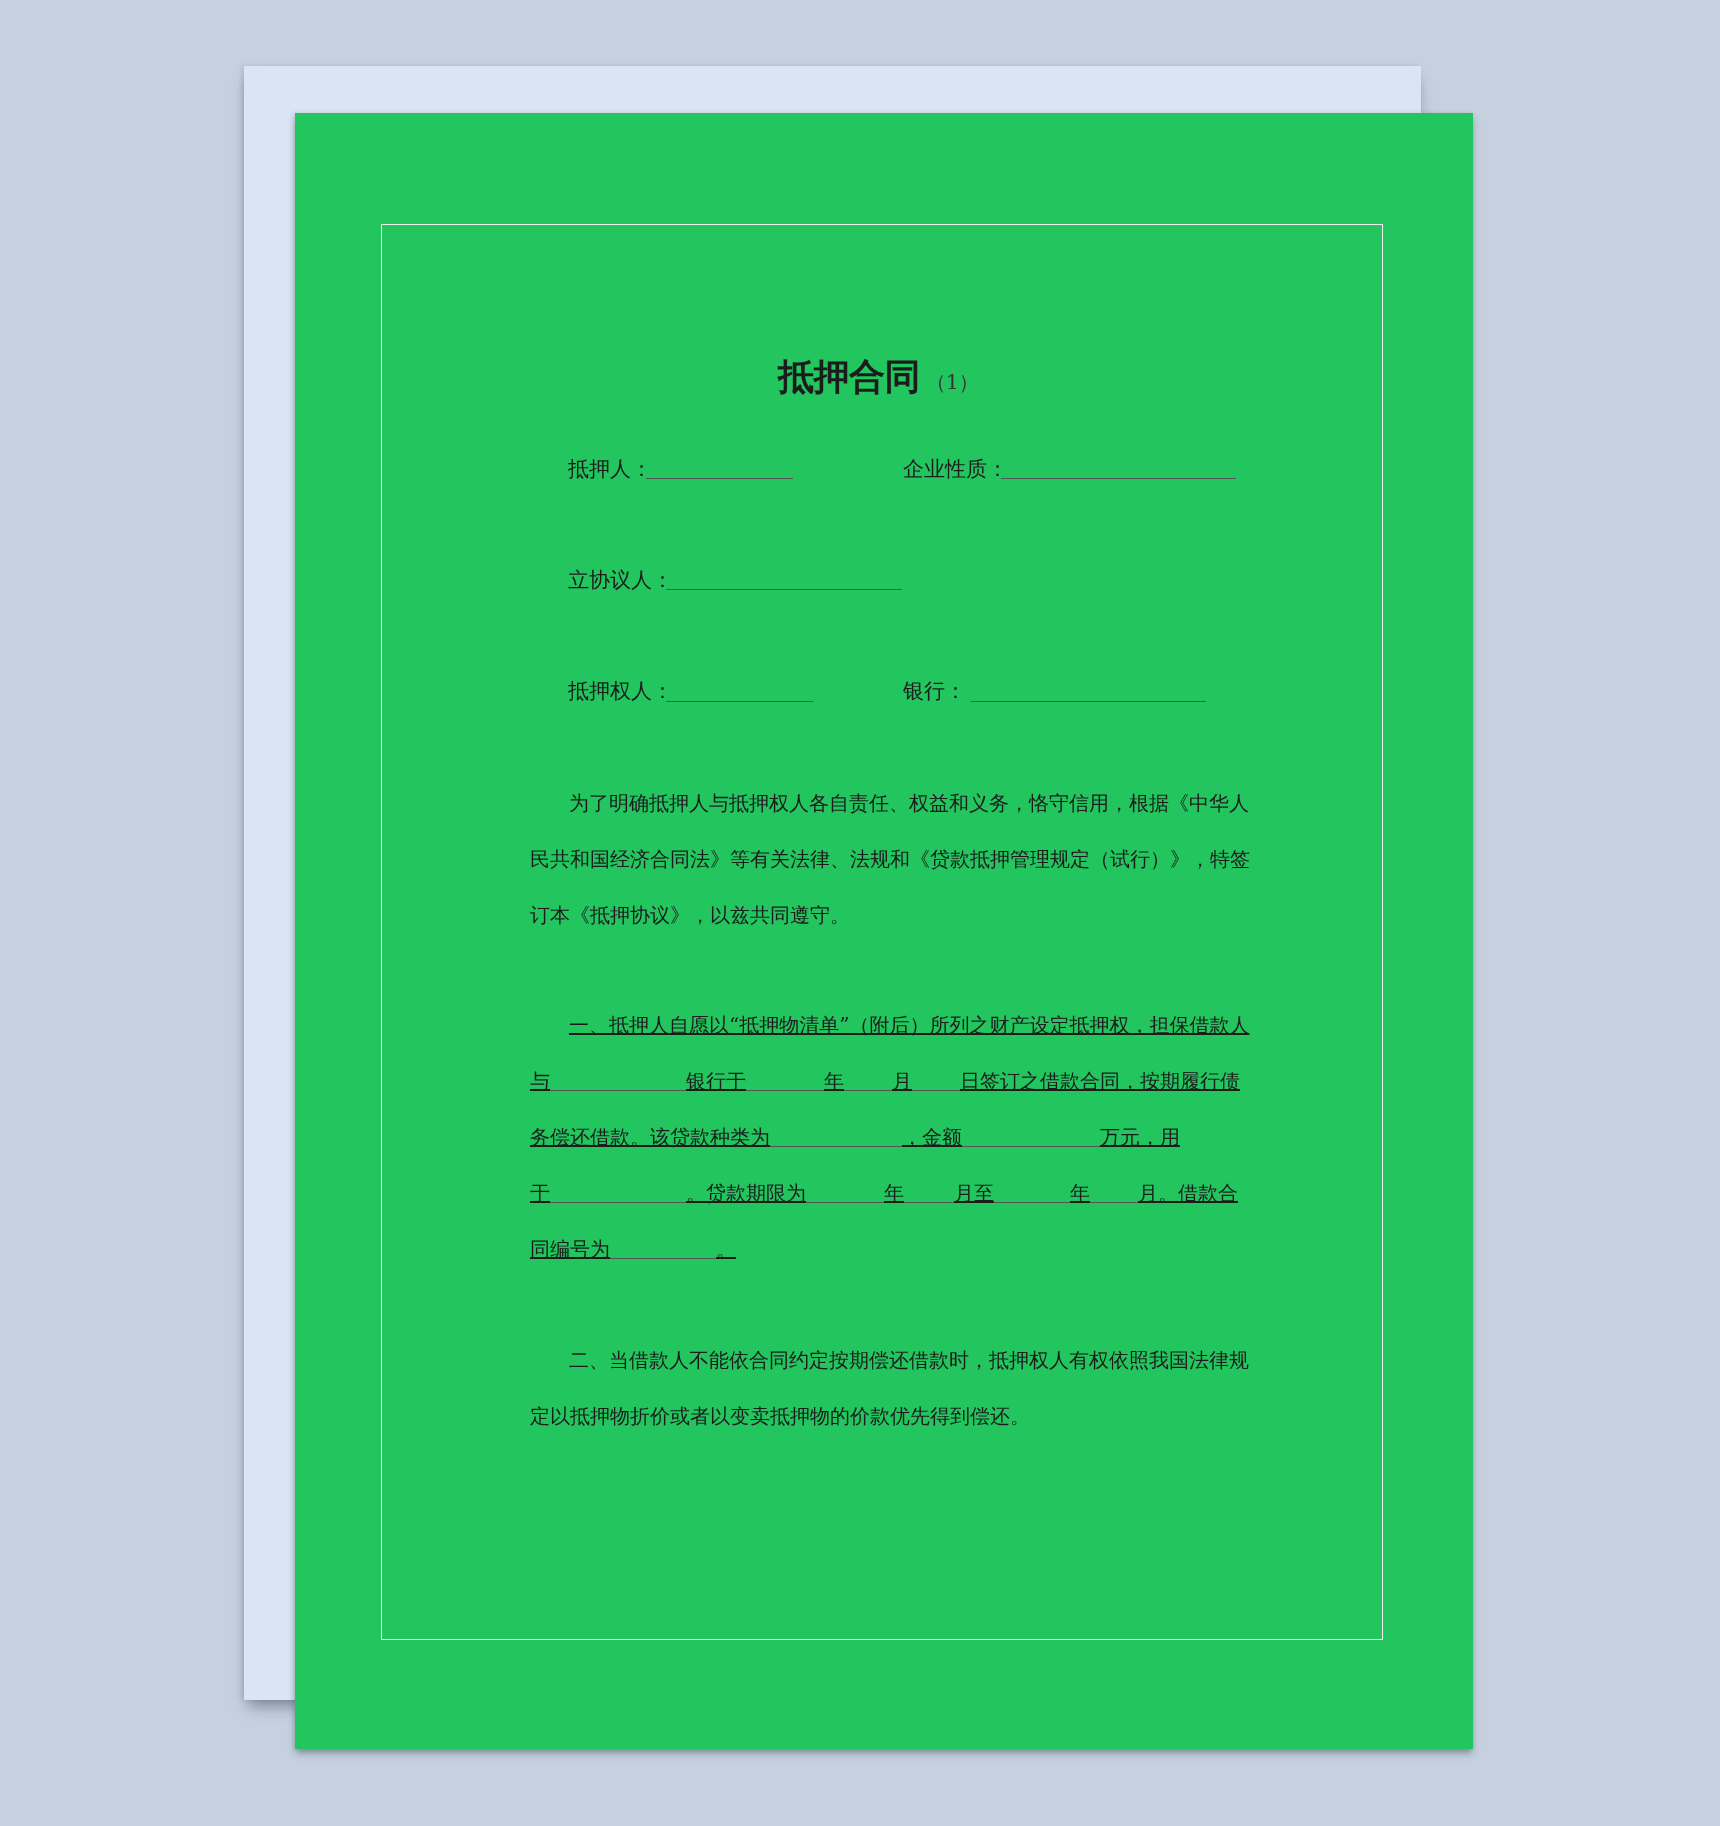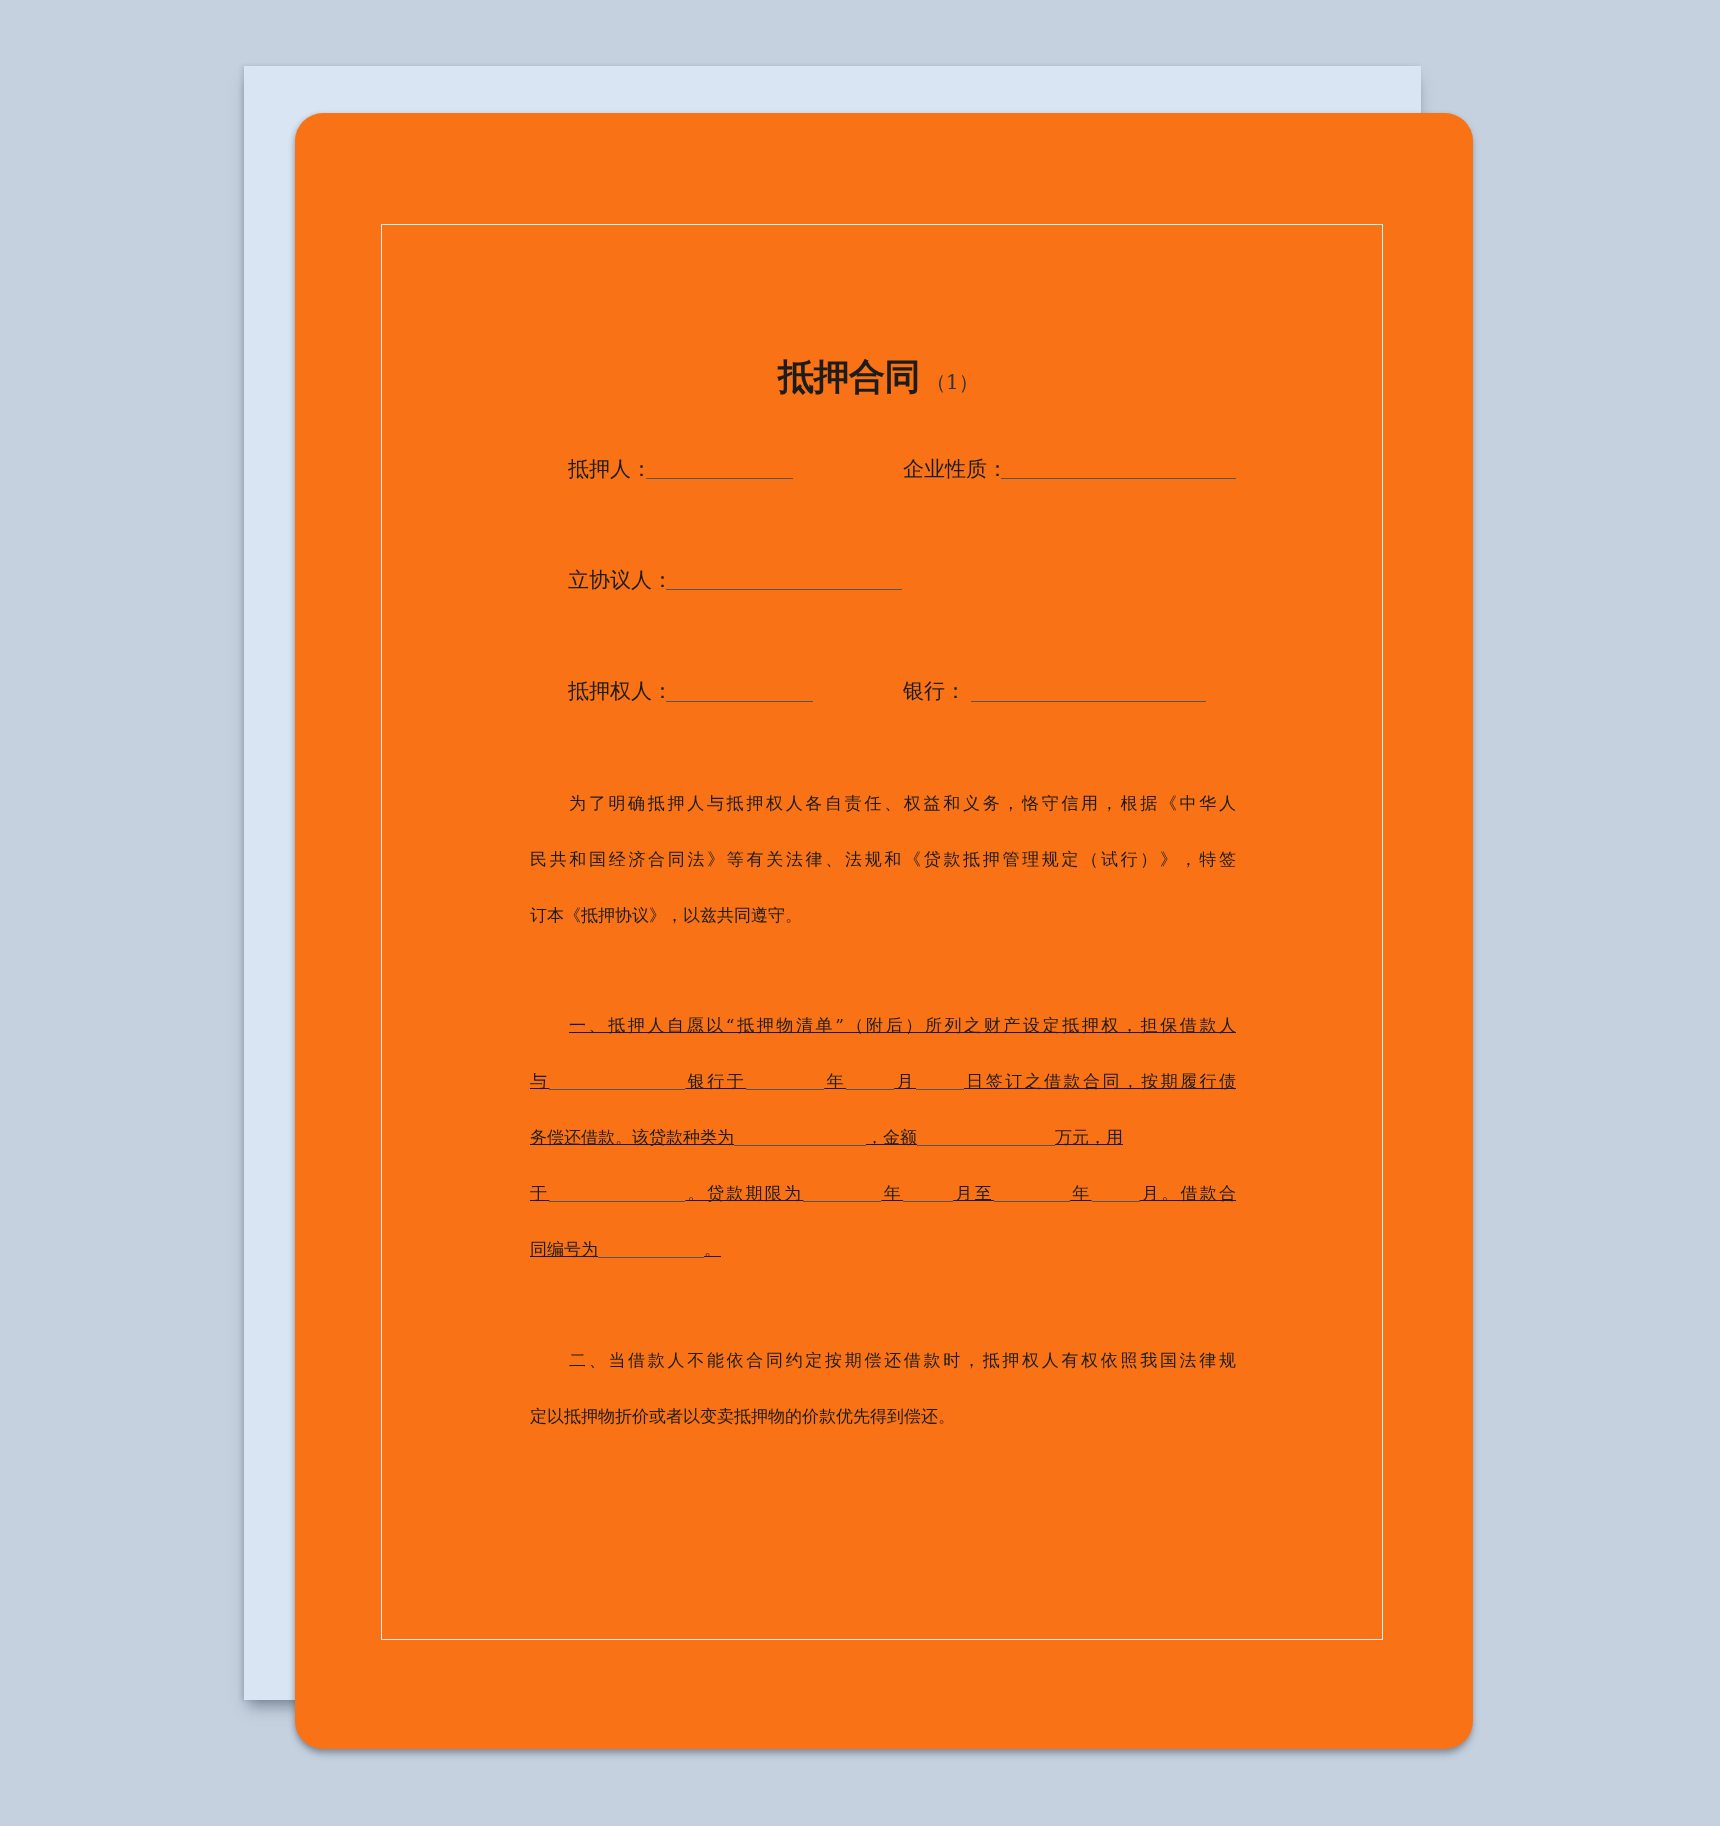--- a/index.html
+++ b/index.html
@@ -13,44 +13,43 @@
   }
   .back-page {
     position: absolute; left: 244px; top: 66px;
     width: 1177px; height: 1634px;
     background: #dae5f3;
     box-shadow: 0 10px 14px -4px rgba(60,72,92,0.55), -2px 0 4px rgba(60,72,92,0.15);
   }
   .front-page {
     position: absolute; left: 295px; top: 113px;
     width: 1178px; height: 1636px;
-    background: #f97316;
+    background: #22c55e;
     box-shadow: 0 5px 7px -1px rgba(60,72,92,0.5), -2px 0 4px rgba(60,72,92,0.12);
-    border-radius: 28px;
   }
   .inner-frame {
     position: absolute; left: 86px; top: 111px;
     width: 1000px; height: 1414px;
     border: 1px solid #efefef;
   }
   .title {
     position: absolute; left: 483px; top: 244px;
     white-space: nowrap; line-height: 40px;
   }
   .title-main { font-size: 36px; font-weight: bold; font-family: "DejaVu Sans", "Liberation Sans", sans-serif; letter-spacing: -0.5px; }
   .title-suffix { font-size: 20px; margin-left: 6px; color: #333; }
   .label {
     position: absolute; font-size: 21px; line-height: 24px; white-space: nowrap;
   }
   .rule {
     position: absolute; height: 0; border-bottom: 1.5px solid #555;
   }
   .para {
     position: absolute; left: 235px; width: 706px;
-    font-size: 17px;
+    font-size: 20px;
   }
   .line {
     height: 56px; line-height: 56px; white-space: nowrap;
   }
   .line.full { text-align: justify; text-align-last: justify; }
   .line.indent { padding-left: 39px; }
   .blank {
     display: inline-block; height: 16px; vertical-align: -3px;
     border-bottom: 1.5px solid #555;
   }

